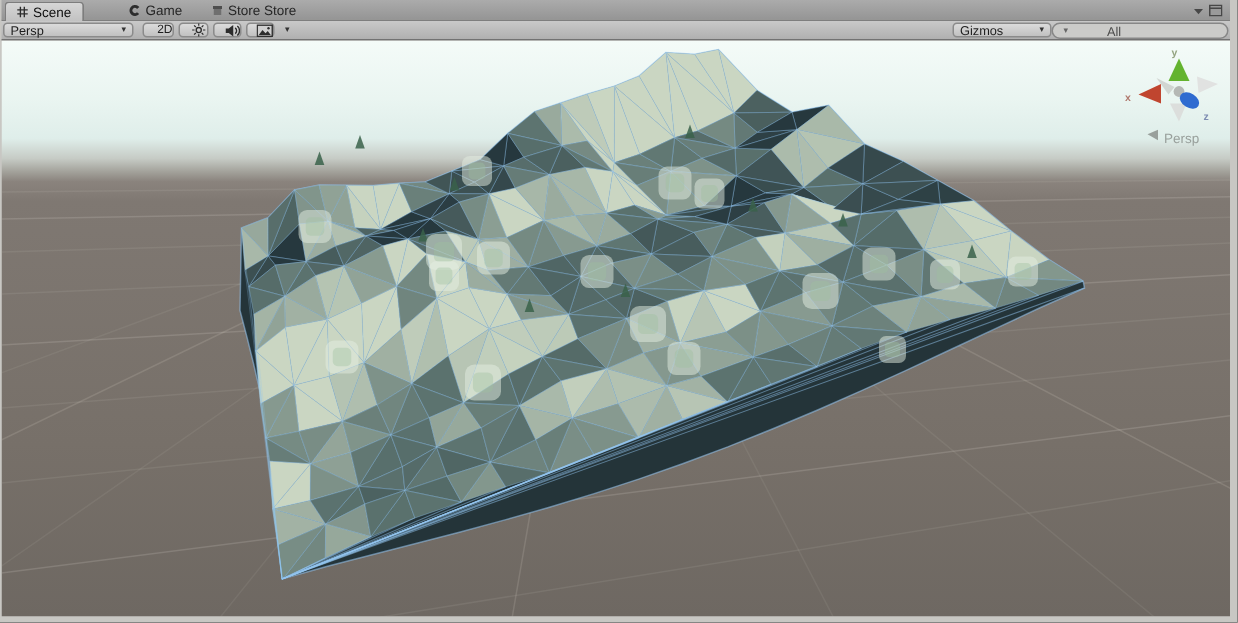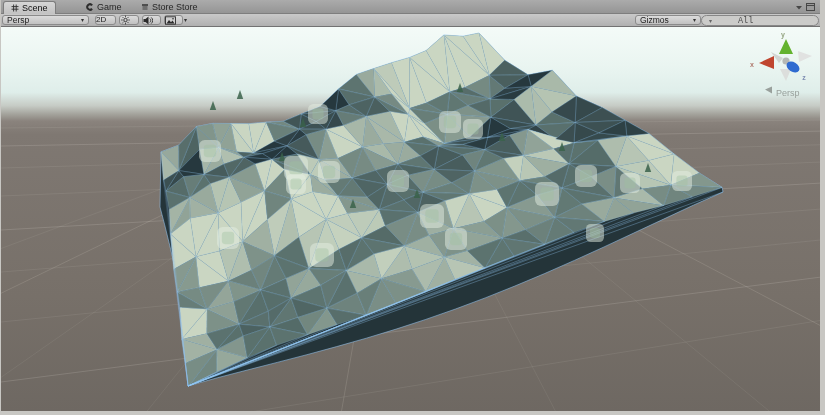--- a/index.html
+++ b/index.html
@@ -11,31 +11,31 @@
   .tab{position:absolute;top:2px;display:flex;align-items:center;gap:3px;color:#262626;
     font-size:9px;line-height:10px;cursor:default;}
   .tab.active{top:1px;left:2px;height:13px;padding:0 7px;color:#0f0f0f;
     background:linear-gradient(#d6d6d6,#c2c2c2);border:1px solid #7d7d7d;border-bottom:none;
     border-radius:3px 3px 0 0;box-sizing:border-box;}
   .icn{display:block;}
   .win-controls{position:absolute;right:5px;top:3px;display:flex;gap:4px;align-items:center;}
   
   .toolbar{position:absolute;left:1px;top:14px;width:819px;height:13px;
     background:linear-gradient(#c9c9c9,#b0b0b0);border-bottom:1px solid #727272;box-sizing:border-box;}
-  .ctl{position:absolute;top:1px;height:10px;display:flex;align-items:center;justify-content:flex-start;
+  .ctl{position:absolute;top:1px;height:10px;display:flex;align-items:center;justify-content:flex-end;
     gap:2px;border:1px solid #8b8b8b;border-radius:3px;color:#1d1d1d;box-sizing:border-box;
     background:linear-gradient(#dbdbdb,#c1c1c1);font-size:8px;line-height:8px;font-weight:normal;}
   .ctl.flat{border:none;background:transparent;}
   .dd{justify-content:space-between;padding:0 4px;font-weight:normal;font-size:8.5px;}
   .caret{font-size:6px;color:#333;line-height:1;}
   .search{position:absolute;top:1px;left:700px;width:118px;height:11px;border:1px solid #878787;
     border-radius:7px;background:#cccccа;background:#cbcbc9;display:flex;align-items:center;
     padding:0 5px;gap:2px;box-sizing:border-box;}
   .search input{border:0;background:transparent;outline:none;font-size:8.5px;color:#4c4c4c;
-    width:86px;height:9px;padding:0;font-family:Liberation Mono, monospace;margin-left:24px;}
+    width:86px;height:9px;padding:0;font-family:Liberation Sans, sans-serif;margin-left:24px;}
   
   #scene-svg{position:absolute;left:1px;top:27px;display:block;}
   #scene-svg text{font-family:"Liberation Sans",sans-serif;}
   .axis-label{font-size:7px;font-weight:bold;}
 </style>
 </head>
 <body>
 
 <div class="frame">
 

